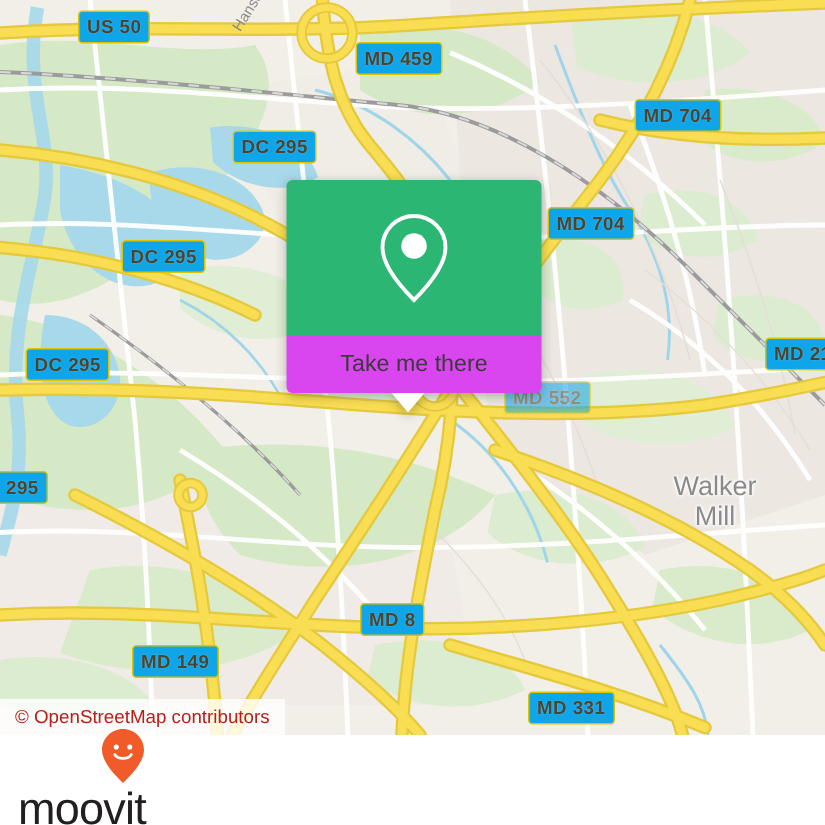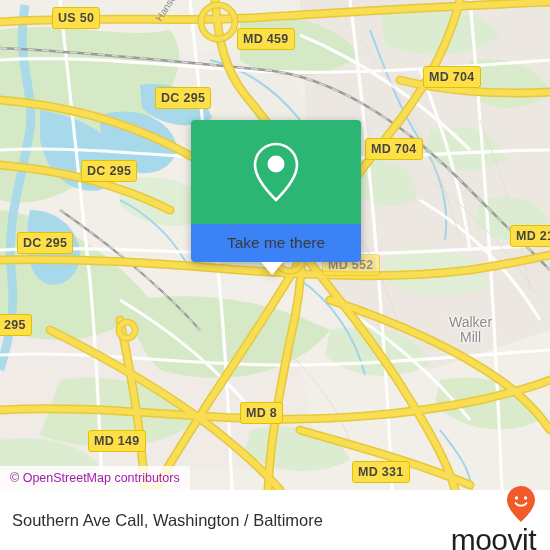--- a/index.html
+++ b/index.html
@@ -23,41 +23,41 @@
     left: 0; top: 0;
     width: 550px; height: 490px;
     overflow: hidden;
     background: #f2efe9;
   }
   #map-svg { position: absolute; left: 0; top: 0; }
 
   
   .shield {
     position: absolute;
-    background: #fde047;
+    background: #0ea5e9;
     border: 1.6px solid #e0c300;
     border-radius: 3px;
     color: #4a4530;
     font-family: "Liberation Sans", sans-serif;
     font-weight: bold;
     font-size: 12.5px;
     letter-spacing: 0.3px;
     line-height: 1;
     padding: 3.5px 5px 4px 5px;
     white-space: nowrap;
     text-shadow: 0 0 1px rgba(255,255,255,0.4);
   }
   .shield.dim { opacity: 0.55; }
 
   
   .place-label {
     position: absolute;
     color: #8a8a8a;
     font-family: "Liberation Sans", sans-serif;
-    font-size: 14px;
+    font-size: 18px;
     line-height: 1.1;
     text-align: center;
     white-space: pre;
     text-shadow: 0 0 3px #fff, 0 0 3px #fff, 0 0 2px #fff;
   }
   .street-label {
     position: absolute;
     color: #8a8a8a;
     font-family: "Liberation Sans", sans-serif;
     font-size: 10px;
@@ -74,21 +74,21 @@
   }
   #callout-top {
     background: #2bb673;
     height: 104px;
     border-radius: 4px 4px 0 0;
     display: flex;
     align-items: center;
     justify-content: center;
   }
   #callout-bottom {
-    background: #3b82f6;
+    background: #d946ef;
     height: 38px;
     display: flex;
     align-items: center;
     justify-content: center;
     border-radius: 0 0 4px 4px;
     position: relative;
   }
   #callout-label {
     color: #3b3b3b;
     font-size: 15.5px;
@@ -107,21 +107,21 @@
   
   #attribution {
     position: absolute;
     left: 0;
     top: 466px;
     height: 24px;
     display: flex;
     align-items: center;
     padding: 0 10px 0 10px;
     background: rgba(255,255,255,0.80);
-    color: #a21caf;
+    color: #b91c1c;
     font-size: 12.5px;
     font-family: "Liberation Sans", sans-serif;
     white-space: nowrap;
   }
 
   
   #footer {
     position: absolute;
     left: 0; top: 490px;
     width: 550px; height: 60px;
@@ -275,21 +275,21 @@
 
     <div id="shield-layer">
         <div class="shield" style="left: 52px; top: 7px;">US 50</div>
         <div class="shield" style="left: 237px; top: 10px; margin-top: 18px;">MD 459</div>
         <div class="shield" style="left: 423px; top: 66px;">MD 704</div>
         <div class="shield" style="left: 155px; top: 87px;">DC 295</div>
         <div class="shield" style="left: 365px; top: 138px;">MD 704</div>
         <div class="shield" style="left: 81px; top: 160px;">DC 295</div>
         <div class="shield" style="left: 17px; top: 232px;">DC 295</div>
         <div class="shield" style="left: 510px; top: 225px;">MD 214</div>
-        <div class="shield dim" style="left: 322px; top: 254px;">MD 552</div>
+        <div class="shield dim" style="left: 336px; top: 254px;">MD 552</div>
         <div class="shield" style="left: -2px; top: 314px;">295</div>
         <div class="shield" style="left: 240px; top: 402px;">MD 8</div>
         <div class="shield" style="left: 88px; top: 430px;">MD 149</div>
         <div class="shield" style="left: 352px; top: 461px;">MD 331</div>
       </div>
 
     <div id="label-layer">
         <div class="place-label" style="left: 449px; top: 315px;">Walker
 Mill</div>
         <div class="street-label" style="left: 150px; top: 0px; transform: rotate(-58deg);">Hanson</div>
@@ -306,21 +306,20 @@
         <span id="callout-label">Take me there</span>
         <div id="callout-tail"></div>
       </div>
     </div>
 
     <div id="attribution">© OpenStreetMap contributors</div>
 
   </div>
 
   <div id="footer">
-    <span id="footer-title">Southern Ave Call, Washington / Baltimore</span>
     <div id="brand">
       <svg width="30" height="38" viewBox="0 0 30 38">
         <path d="M15 1 C7.3 1 1 7.3 1 15 C1 23.5 11 33 15 37 C19 33 29 23.5 29 15 C29 7.3 22.7 1 15 1 Z" fill="#f15a29"></path>
         <circle cx="10.5" cy="13" r="1.7" fill="#ffffff"></circle>
         <circle cx="19.5" cy="13" r="1.7" fill="#ffffff"></circle>
         <path d="M9.5 18 C11.5 21.5 18.5 21.5 20.5 18" stroke="#ffffff" stroke-width="1.8" fill="none" stroke-linecap="round"></path>
       </svg>
       <span id="brand-name">moovit</span>
     </div>
   </div>

